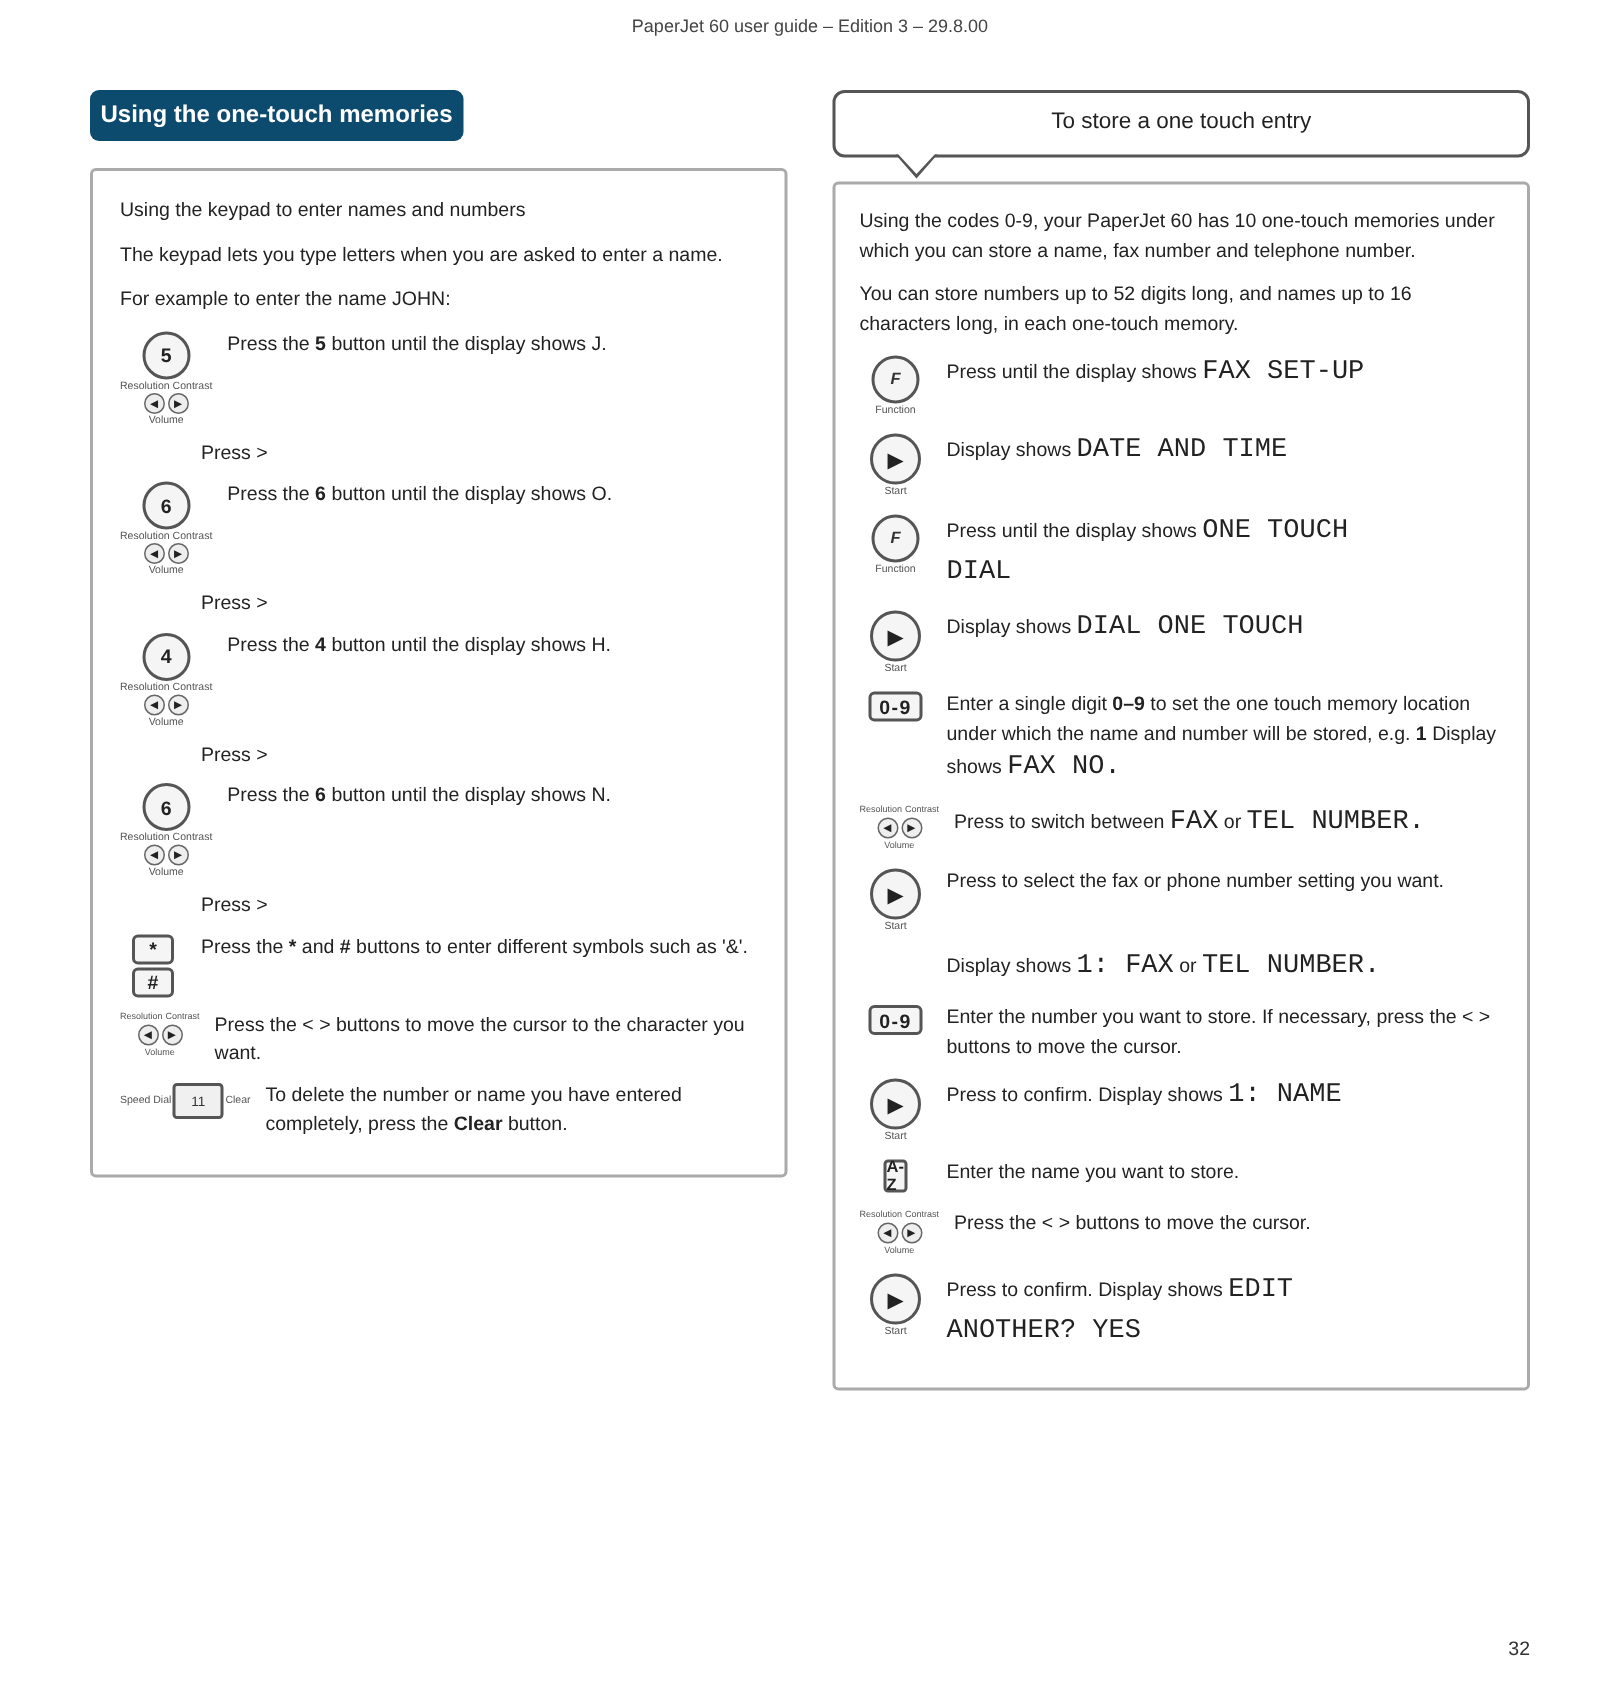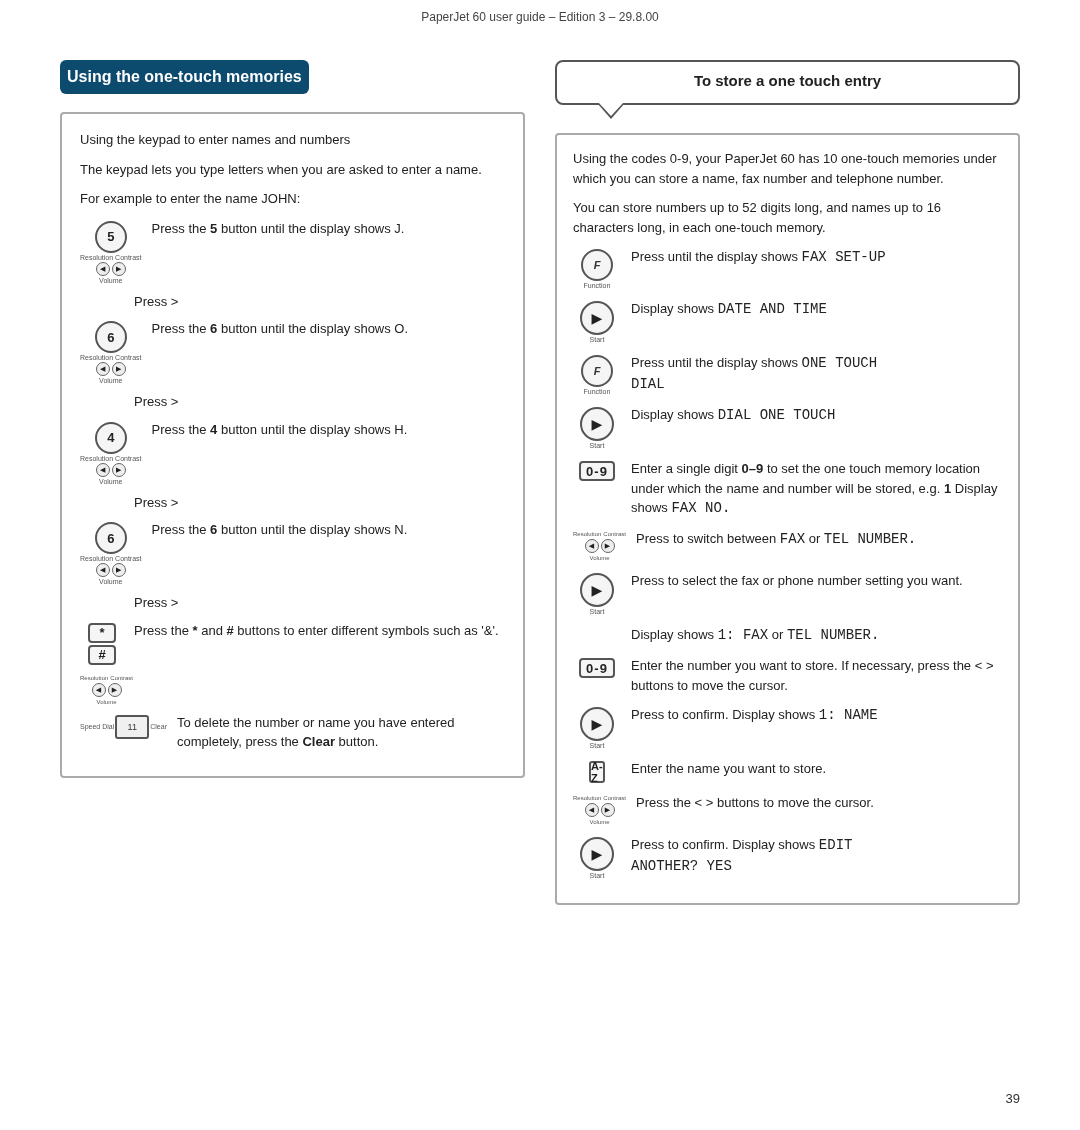--- a/index.html
+++ b/index.html
@@ -207,21 +207,21 @@
       position: absolute;
       bottom: -13px;
       left: 41px;
       border-left: 13px solid transparent;
       border-right: 13px solid transparent;
       border-top: 14px solid #fff;
       z-index: 1;
     }
 
     .callout-title {
-      font-weight: bold;
+      font-weight: normal;
       font-size: 15px;
       text-align: center;
     }
 
     .right-box {
       border: 2px solid #aaa;
       border-radius: 4px;
       padding: 14px 16px;
       background: #fff;
       margin-top: 16px;
@@ -328,21 +328,21 @@
       display: flex;
       align-items: center;
       justify-content: center;
       font-size: 11px;
       font-weight: bold;
       background: #f5f5f5;
     }
 
     code {
       font-family: 'Courier New', monospace;
-      font-size: 14px;
+      font-size: 18px;
     }
   </style>
 </head>
 <body>
 
 <div class="page-header">
   <span>PaperJet 60 user guide – Edition 3 – 29.8.00</span>
 </div>
 
 <div class="main-content">
@@ -474,20 +474,23 @@
               <span class="res-label">Resolution</span>
               <span class="res-label">Contrast</span>
             </div>
             <div class="res-con-row">
               <div class="mini-btn">◀</div>
               <div class="mini-btn">▶</div>
             </div>
             <span class="res-label">Volume</span>
           </div>
         </div>
+        <div class="text-col">
+          Press the &lt; &gt; buttons to move the cursor to the character you want.
+        </div>
       </div>
 
       <div class="instruction-row">
         <div class="icon-col">
           <div class="clear-btn">
             <div style="font-size:7px;color:#555;white-space:nowrap;">Speed Dial</div>
             <div class="clear-btn-inner" style="font-size:9px;">11</div>
             <div style="font-size:7px;color:#555;">Clear</div>
           </div>
         </div>
@@ -498,21 +501,21 @@
 
     </div>
   </div>
 
   <div class="right-panel">
 
     <div class="callout-box">
       <div class="callout-title">To store a one touch entry</div>
     </div>
 
-    <div class="right-box" style="margin-top:28px;">
+    <div class="right-box" style="margin-top:16px;">
       <p>Using the codes 0-9, your PaperJet 60 has 10 one-touch memories under which you can store a name, fax number and telephone number.</p>
       <p>You can store numbers up to 52 digits long, and names up to 16 characters long, in each one-touch memory.</p>
 
       <div class="right-instruction-row">
         <div class="right-icon-col">
           <div class="function-btn">F</div>
           <div style="font-size:7px;color:#555;margin-top:1px;">Function</div>
         </div>
         <div class="right-text-col">
           Press until the display shows <code>FAX SET-UP</code>
@@ -659,13 +662,13 @@
         <div class="right-text-col">
           Press to confirm. Display shows <code>EDIT<br>ANOTHER? YES</code>
         </div>
       </div>
 
     </div>
   </div>
 
 </div>
 
-<div class="page-number">39</div>
+<div class="page-number">32</div>
 
 </body></html>

